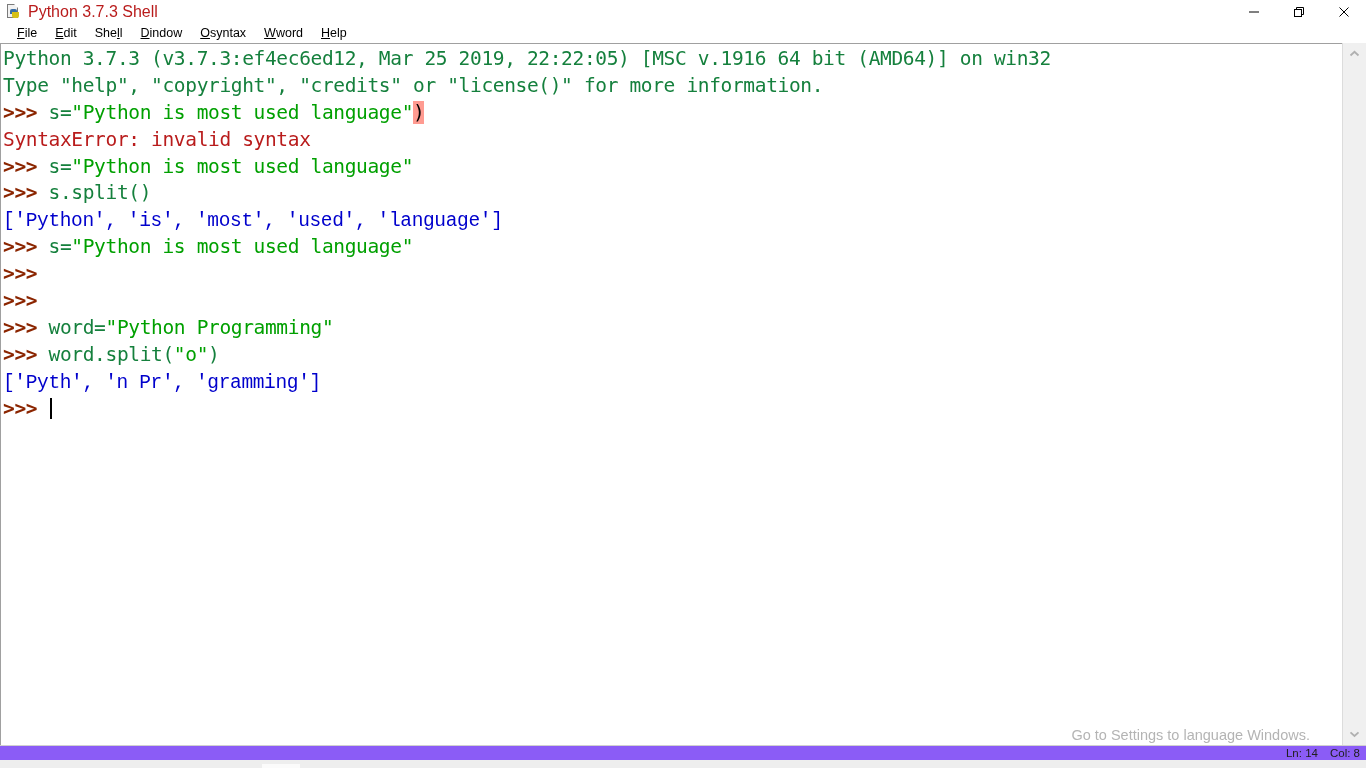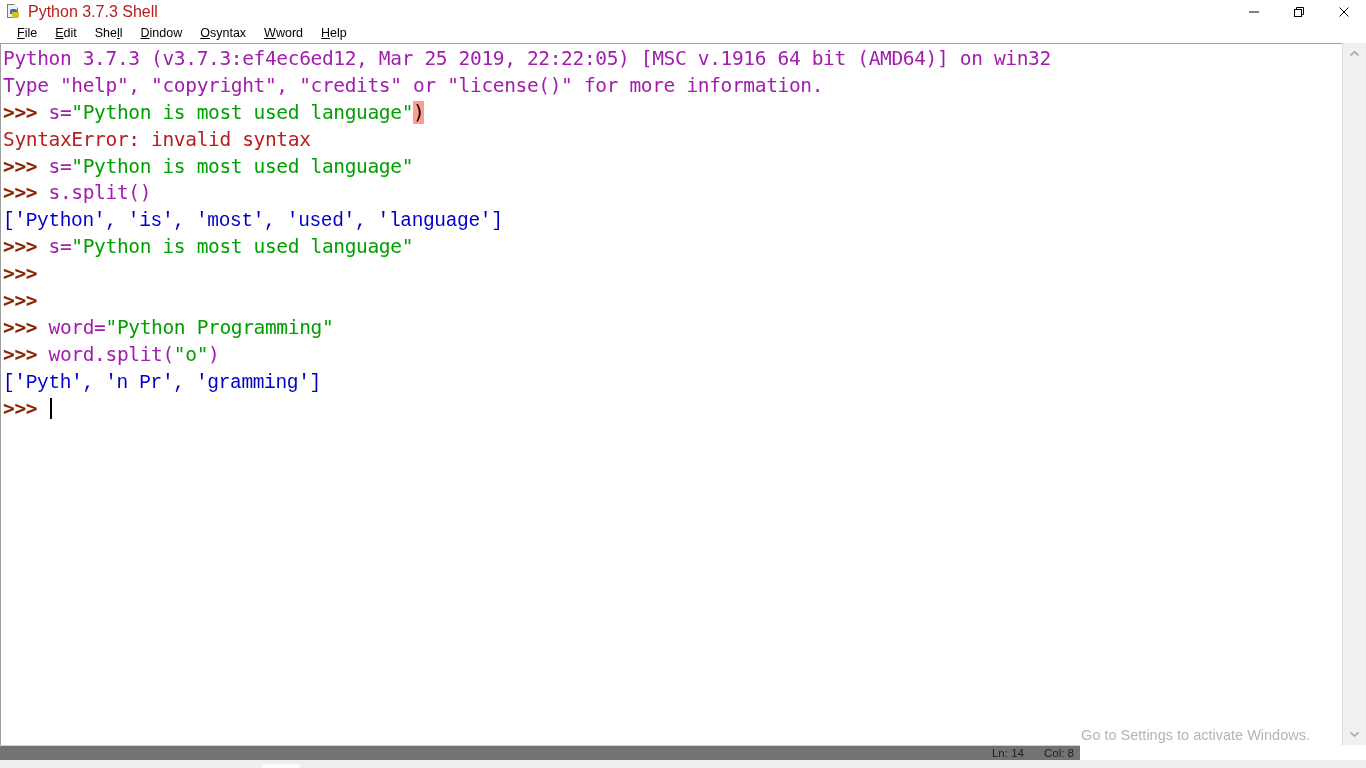--- a/index.html
+++ b/index.html
@@ -131,21 +131,21 @@
     overflow: hidden;
     font-family: "DejaVu Sans Mono", "Liberation Mono", monospace;
     font-size: 19.5px;
     line-height: 26.9px;
     letter-spacing: -0.35px;
     white-space: pre;
     color: #000000;
   }
   .ln { height: 26.9px; white-space: pre; }
 
-  .c-default { color: #a21caf; }
+  .c-default { color: #15803d; }
   .c-prompt  { color: #8b2500; font-weight: bold; }
   .c-string  { color: #00a000; }
   .c-output  { color: #0000cc; font-family: Liberation Mono, monospace; }
   .c-error   { color: #b91c1c; }
   .c-hl {
     background: #ff9b91;
     color: #000000;
   }
   .caret {
     display: inline-block;
@@ -200,30 +200,29 @@
     font-size: 14.5px;
     color: #b4b4b4;
     line-height: 22px;
     white-space: nowrap;
   }
 
   
   .statusbar {
     position: absolute;
     left: 0; bottom: 8px;
-    width: 1080px;
+    width: 1366px;
     height: 15px;
-    background: #737373;
+    background: #8b5cf6;
     border-top: 1px solid #d0d0d0;
     box-sizing: border-box;
     display: flex;
     align-items: center;
     justify-content: flex-end;
     padding-right: 6px;
-    gap: 8px;
   }
   .status-cell {
     font-size: 11.5px;
     color: #202020;
     margin-left: 12px;
     white-space: nowrap;
   }
 
   
   .taskbar {
@@ -296,21 +295,21 @@
     </div>
     <div class="thumb"></div>
     <div class="arrow bottom">
       <svg width="11" height="8" viewBox="0 0 11 8">
         <polyline points="1.5,2.3 5.5,6.0 9.5,2.3" fill="none" stroke="#b0b0b0" stroke-width="1.8"></polyline>
       </svg>
     </div>
   </div>
 
   <div class="watermark">
-    <div class="wm-sub">Go to Settings to activate Windows.</div>
+    <div class="wm-sub">Go to Settings to language Windows.</div>
   </div>
 
   <div class="statusbar">
     <div class="status-cell">Ln: 14</div>
     <div class="status-cell">Col: 8</div>
   </div>
 
   <div class="taskbar">
     <div class="tb-seg" style="left:262px;width:38px;"></div>
   </div>

